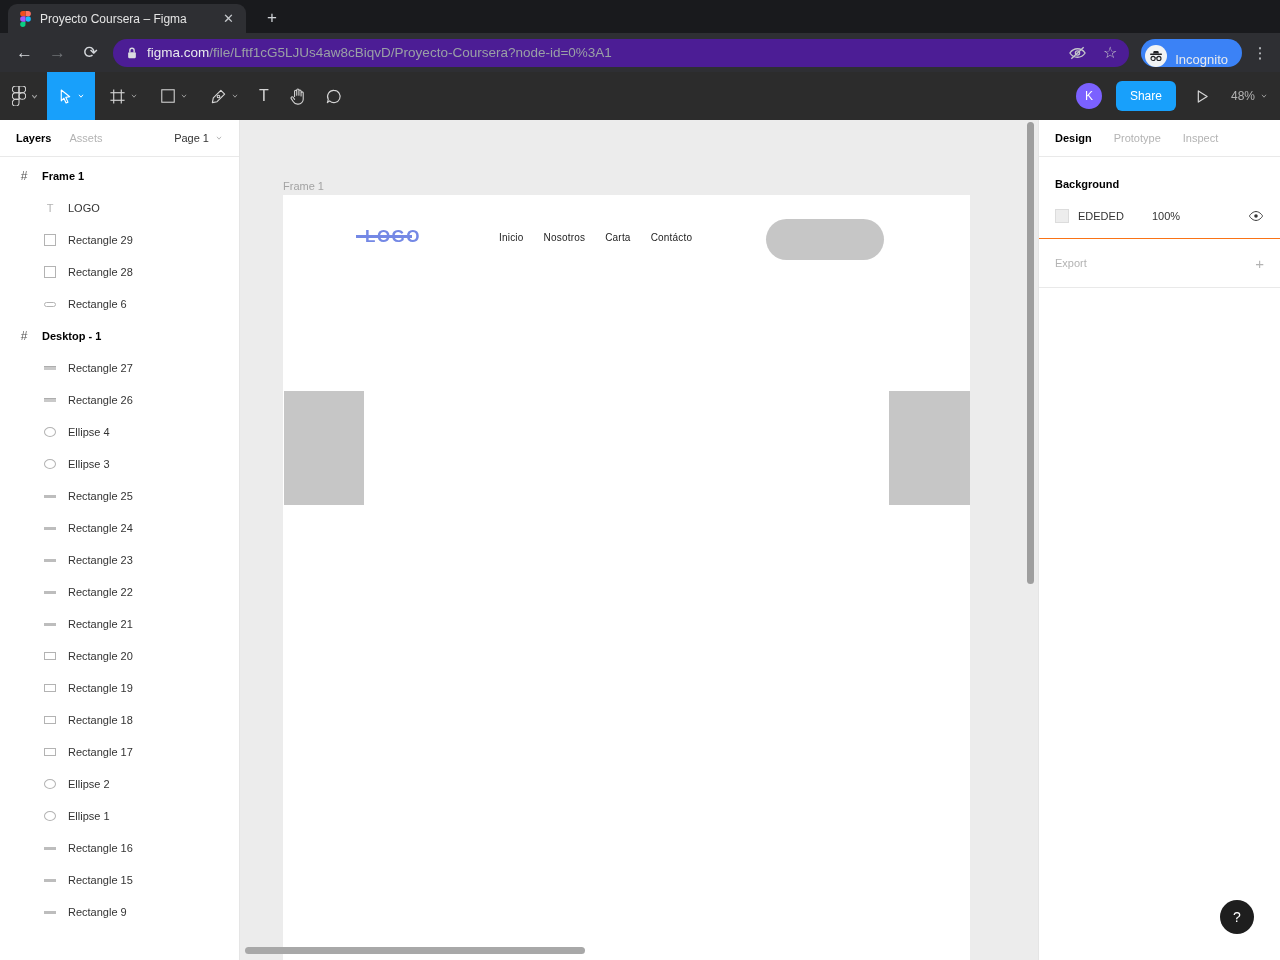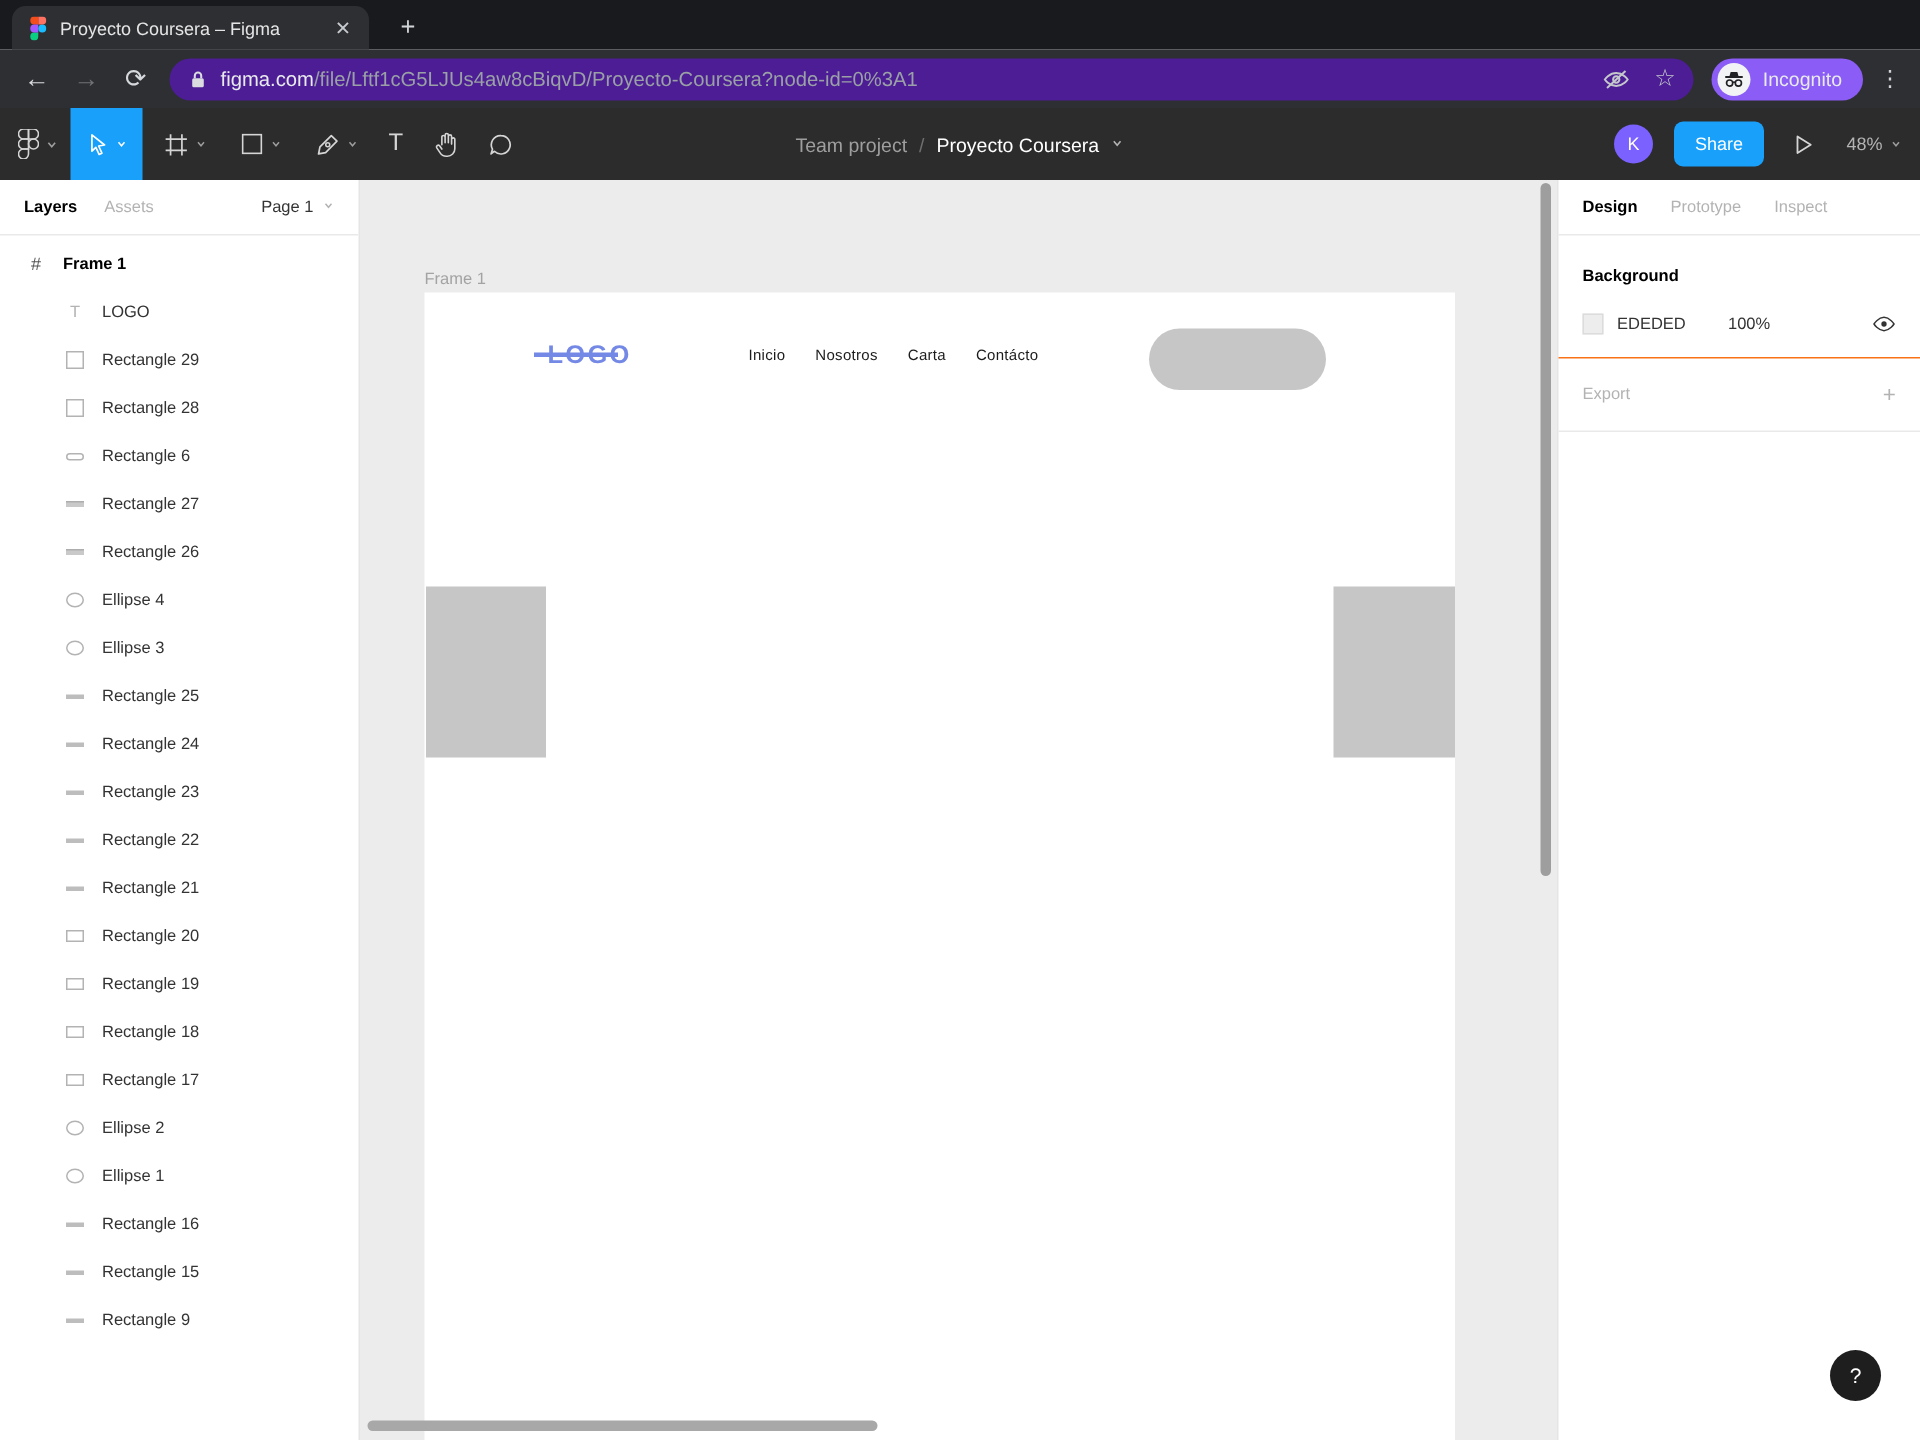--- a/index.html
+++ b/index.html
@@ -17,21 +17,21 @@
   .urlrow { position:absolute; left:0; top:33px; width:1280px; height:39px; background:#2e2f33;
             display:flex; align-items:center; padding:0 8px; }
   .navbtn { width:33px; height:28px; display:flex; align-items:center; justify-content:center;
             color:#d5d8dc; font-size:17px; }
   .navbtn.dim { color:#6f7276; }
   .urlpill { flex:1; height:28px; background:#4c1d95; border-radius:14px; margin:0 6px;
              display:flex; align-items:center; padding:0 12px 0 13px; }
   .url-domain { color:#e8eaed; font-size:13.5px; margin-left:9px; }
   .url-path { color:#9aa0a6; font-size:13.5px; white-space:nowrap; overflow:hidden; flex:1; }
   .url-actions { display:flex; align-items:center; gap:16px; }
-  .incog-badge { height:28px; background:#8b5cf6; border-radius:14px; display:flex; align-items:center;
+  .incog-badge { height:28px; background:#3b82f6; border-radius:14px; display:flex; align-items:flex-end;
                  gap:8px; padding:0 14px 0 4px; margin:0 6px 0 6px; }
   .incog-circle { width:22px; height:22px; border-radius:50%; background:#f1f3f4; display:flex;
                   align-items:center; justify-content:center; }
   .incog-label { color:#e8eaed; font-size:13px; }
   .dots { color:#d0d3d7; font-size:15px; letter-spacing:0; width:24px; text-align:center; line-height:5px; }
 
   
   .figbar { position:absolute; left:0; top:72px; width:1280px; height:48px; background:#2c2c2c;
             display:flex; align-items:stretch; }
   .tool { display:flex; align-items:center; justify-content:center; gap:4px; padding:0 8px; color:#d5d5d5; }
@@ -255,30 +255,20 @@
   </div>
 
   <div class="tool" style="margin-left:2px;">
     <span style="display:flex;">
       <svg width="17" height="17" viewBox="0 0 18 18">
         <path d="M9.5 2.5a6.5 6.5 0 1 1-4.6 11.1 L2.5 15.5 l1-3.4 A6.5 6.5 0 0 1 9.5 2.5z" fill="none" stroke="#d5d5d5" stroke-width="1.2" stroke-linejoin="round"></path>
       </svg>
     </span>
   </div>
 
-  <div class="breadcrumb">
-    <span class="bc-project">Team project</span>
-    <span class="bc-sep">/</span>
-    <span class="bc-file">Proyecto Coursera</span>
-    <span class="chev">
-      <svg width="9" height="9" viewBox="0 0 10 10">
-          <polyline points="2.5,3.5 5,6.5 7.5,3.5" fill="none" stroke="#b3b3b3" stroke-width="1.2"></polyline>
-        </svg>
-    </span>
-  </div>
 
   <div class="figbar-right">
     <span class="avatar">K</span>
     <button class="share-btn">Share</button>
     <span style="display:flex;margin-left:6px;">
       <svg width="13" height="15" viewBox="0 0 14 16">
           <path d="M2.5 2 L12 8 L2.5 14 Z" fill="none" stroke="#d5d5d5" stroke-width="1.3" stroke-linejoin="round"></path>
         </svg>
     </span>
     <span class="zoom-ctl" style="margin-left:8px;">
@@ -318,20 +308,24 @@
     <span class="licon licon-rect-tall"></span>
     <span class="lname">Rectangle 29</span>
   </div>
       <div class="layer-row ind2">
     <span class="licon licon-rect-tall"></span>
     <span class="lname">Rectangle 28</span>
   </div>
       <div class="layer-row ind2">
     <span class="licon licon-pill"></span>
     <span class="lname">Rectangle 6</span>
+  </div>
+      <div class="layer-row ind1 bold">
+    <span class="licon licon-frame"></span>
+    <span class="lname">Desktop - 1</span>
   </div>
       <div class="layer-row ind2">
     <span class="licon licon-bar-thick"></span>
     <span class="lname">Rectangle 27</span>
   </div>
       <div class="layer-row ind2">
     <span class="licon licon-bar-thick"></span>
     <span class="lname">Rectangle 26</span>
   </div>
       <div class="layer-row ind2">

